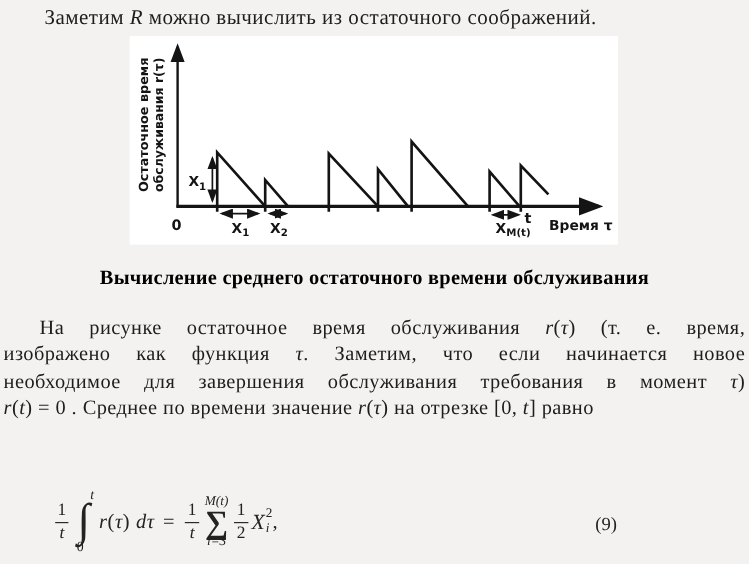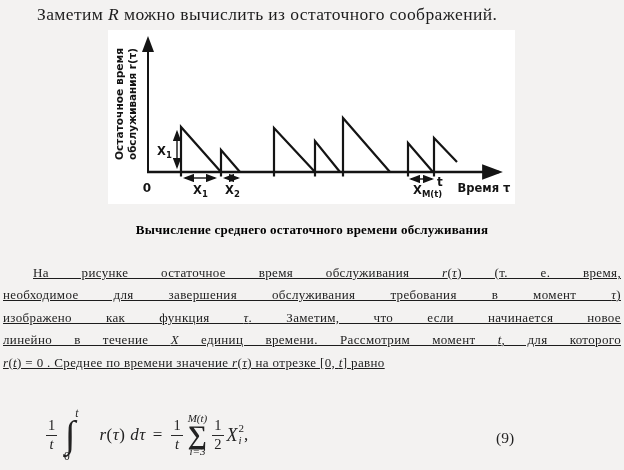--- a/index.html
+++ b/index.html
@@ -13,47 +13,47 @@
   .intro{
     position:absolute;top:3px;left:0;width:600px;padding-left:37px;
     font-size:17.5px;line-height:22px;letter-spacing:0.4px;margin:0;
   }
   
   .fig-svg{position:absolute;left:95px;top:30px;}
   .fig-label{font-family:"DejaVu Sans", sans-serif;font-weight:bold;fill:#141414;}
   
   .caption{
     position:absolute;top:222px;left:0;width:624px;text-align:center;
-    font-weight:bold;font-size:13px;color:#000;letter-spacing:0.2px;
+    font-weight:bold;font-size:17px;color:#000;letter-spacing:0.2px;
   }
   
   .para{
     position:absolute;top:262px;left:3px;width:618px;
-    font-size:13px;letter-spacing:0.35px;text-decoration:underline;
+    font-size:17px;letter-spacing:0.35px;
   }
   .pline{
     line-height:22.4px;height:22.4px;
     text-align:justify;text-align-last:justify;
   }
   .pline.indent{text-indent:30px;}
   .pline.last{text-align-last:left;}
   
   .formula{
     position:absolute;top:406px;left:44px;height:58px;
     display:flex;align-items:center;font-size:17px;color:#222;
   }
   .frac{display:inline-flex;flex-direction:column;align-items:center;
         font-size:14.5px;line-height:1.05;margin:0 2px;}
   .fbar{width:100%;border-top:1.4px solid #2a2a2a;margin:1px 0;}
   .fn,.fd{padding:0 2px;}
   .intwrap{display:inline-flex;flex-direction:column;align-items:center;line-height:1;margin:0 2px;}
   .int-sup{font-size:11.5px;margin-left:14px;line-height:1;}
   .int-glyph{font-size:38px;font-style:italic;line-height:0.82;}
   .int-sub{font-size:11.5px;margin-right:6px;line-height:1;}
-  .integrand{margin-left:19px;letter-spacing:0.5px;}
+  .integrand{margin-left:2px;letter-spacing:0.5px;}
   .eq{margin:0 7px;}
   .sumwrap{display:inline-flex;flex-direction:column;align-items:center;line-height:1;margin:0 3px;}
   .sum-sup,.sum-sub{font-size:11px;line-height:1;}
   .sum-glyph{font-size:27px;line-height:0.85;font-weight:bold;}
   .xterm{display:inline-flex;align-items:center;margin-left:1px;}
   .xbase{font-size:18px;}
   .scripts{display:inline-flex;flex-direction:column;font-size:11px;line-height:1.05;margin-left:1px;}
   .eqnum{position:absolute;left:496px;top:429px;font-size:15.5px;color:#222;}
 </style>
 </head>
@@ -108,23 +108,22 @@
 
     <text x="342" y="156" class="fig-label" font-size="12">t</text>
 
     <text x="389" y="162" class="fig-label" font-size="11.5" text-anchor="middle">Время τ</text>
   </svg>
 
   <div class="caption">Вычисление среднего остаточного времени обслуживания</div>
 
   <div class="para">
     <div class="pline indent"><span>На рисунке остаточное время обслуживания </span><span class="it">r</span><span>(</span><span class="it">τ</span><span>) (т. е. время,</span></div>
+    <div class="pline"><span>изображено как функция </span><span class="it">τ</span><span>. Заметим, что если начинается новое</span></div>
     <div class="pline"><span>необходимое для завершения обслуживания требования в момент </span><span class="it">τ</span><span>)</span></div>
-    <div class="pline"><span>изображено как функция </span><span class="it">τ</span><span>. Заметим, что если начинается новое</span></div>
-    <div class="pline"><span>линейно в течение </span><span class="it">X</span><span> единиц времени. Рассмотрим момент </span><span class="it">t</span><span>, для которого</span></div>
     <div class="pline last"><span class="it">r</span><span>(</span><span class="it">t</span><span>) = 0 . Среднее по времени значение </span><span class="it">r</span><span>(</span><span class="it">τ</span><span>) на отрезке [0, </span><span class="it">t</span><span>] равно</span></div>
   </div>
 
   <div class="formula">
     <span class="frac">
       <span class="fn">1</span>
       <span class="fbar"></span>
       <span class="fd it">t</span>
     </span>
     <span class="intwrap">

